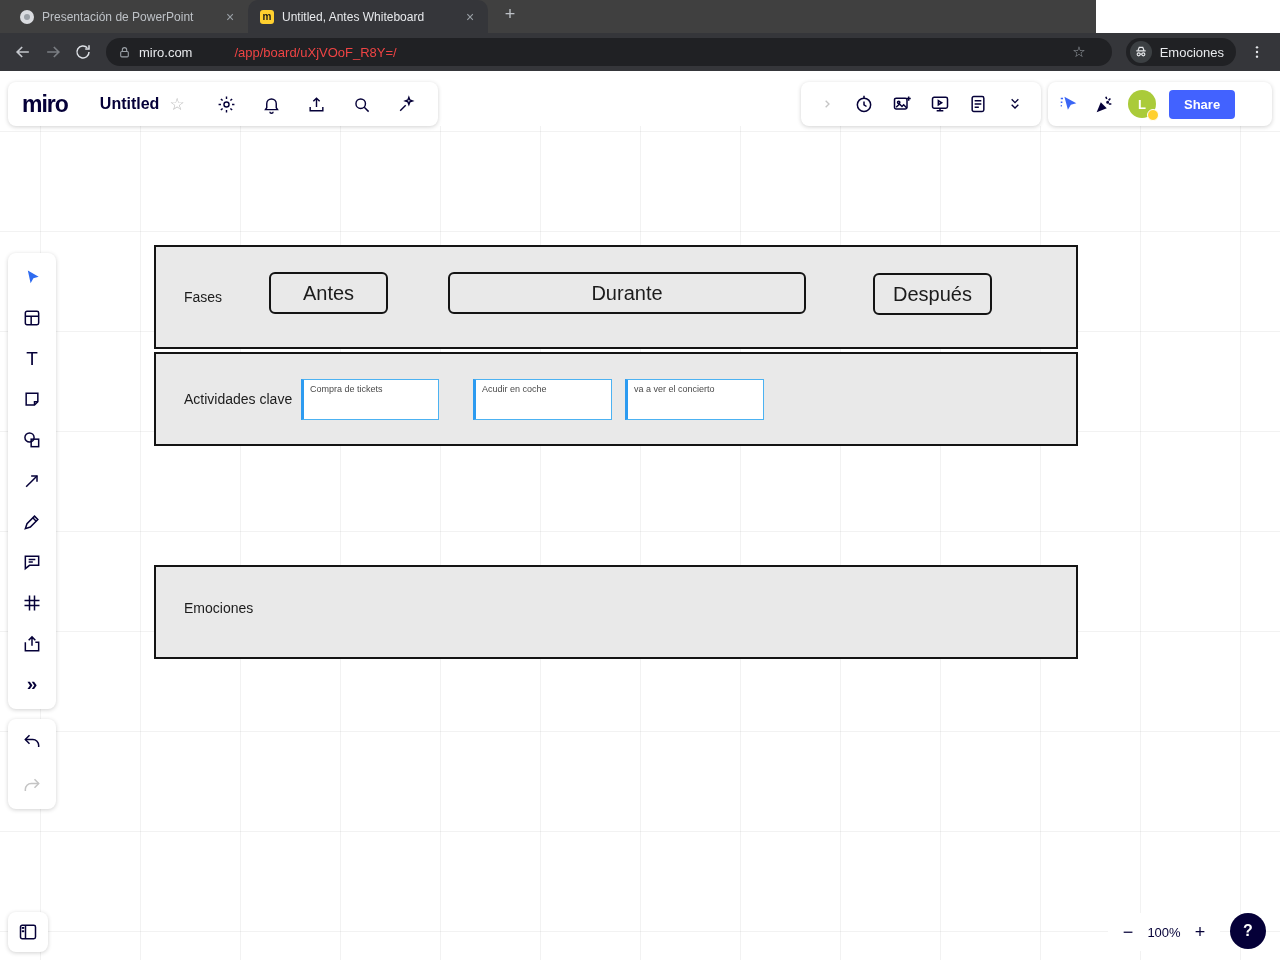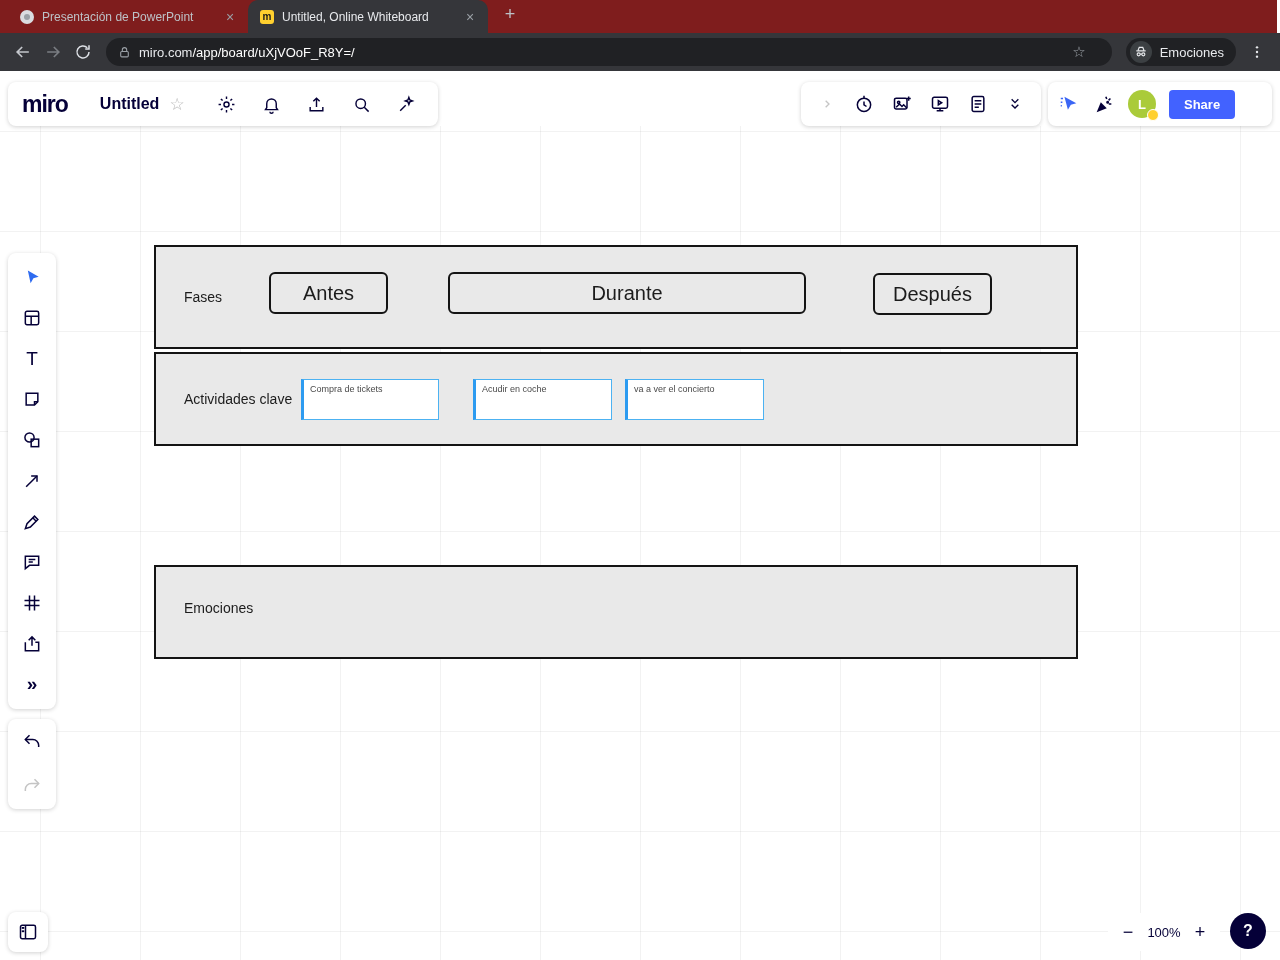--- a/index.html
+++ b/index.html
@@ -2,42 +2,42 @@
 <html><head>
 <meta charset="utf-8">
 <style>
   * { margin:0; padding:0; box-sizing:border-box; }
   html,body { width:1280px; height:960px; overflow:hidden; background:#fff;
     font-family:"Liberation Sans", sans-serif; }
   svg { display:block; }
   .icon { display:inline-flex; align-items:center; justify-content:center; }
 
   
-  .tabstrip { position:absolute; top:0; left:0; width:1277px; height:33px;
-    background:#7f1d1d; display:flex; align-items:flex-start; padding-left:8px; }
+  .tabstrip { position:absolute; top:0; left:0; width:1096px; height:33px;
+    background:#404040; display:flex; align-items:flex-start; padding-left:8px; }
   .tab { height:33px; display:flex; align-items:center; gap:8px; padding:0 10px 0 12px;
     font-size:12px; color:#bdc1c6; width:240px; }
   .tab.active { background:#35363a; border-radius:10px 10px 0 0; color:#e8eaed; }
   .tab .tab-title { flex:1; white-space:nowrap; overflow:hidden; text-overflow:ellipsis; }
   .tab .close { color:#9aa0a6; font-size:14px; width:16px; height:16px; line-height:16px;
     text-align:center; border-radius:50%; }
   .fav1 { width:14px; height:14px; border-radius:50%; background:#dadce0; position:relative; flex:0 0 auto; }
   .fav1::after { content:""; position:absolute; inset:4px; border-radius:50%; background:#9aa0a6; }
   .fav2 { width:14px; height:14px; border-radius:3px; background:#ffd02f; color:#1a1a1a;
     font-size:10px; font-weight:bold; display:flex; align-items:center; justify-content:center; flex:0 0 auto; }
   .newtab { width:28px; height:28px; margin:0 0 2px 8px; color:#bdc1c6; font-size:18px;
     display:flex; align-items:center; justify-content:center; border-radius:50%; }
 
   .navbar { position:absolute; top:33px; left:0; width:1280px; height:38px;
     background:#35363a; display:flex; align-items:center; padding:0 8px; }
   .navbtn { width:30px; height:30px; display:flex; align-items:center; justify-content:center; }
   .urlpill { flex:1; height:28px; background:#202124; border-radius:14px; margin:0 8px;
     display:flex; align-items:center; padding:0 12px; gap:8px; }
   .urltext { font-size:13px; color:#e8eaed; flex:1; }
-  .urltext .path { color:#ffffff; }
+  .urltext .path { color:#ef4444;margin-left:42px; }
   .incog { display:flex; align-items:center; gap:8px; background:#202124; border-radius:16px;
     padding:3px 12px 3px 4px; margin:0 6px; }
   .incog-circle { width:22px; height:22px; border-radius:50%; background:#3c4043;
     display:flex; align-items:center; justify-content:center; }
   .incog-label { color:#e8eaed; font-size:13px; }
 
   
   .app { position:absolute; top:71px; left:0; width:1280px; height:889px; background:#fff; }
   .grid { position:absolute; top:55px; left:0; right:0; bottom:0;
     background-image:
@@ -94,21 +94,21 @@
 <body>
 
 <div class="tabstrip">
   <div class="tab">
     <span class="fav1"></span>
     <span class="tab-title">Presentación de PowerPoint</span>
     <span class="close">×</span>
   </div>
   <div class="tab active">
     <span class="fav2">m</span>
-    <span class="tab-title">Untitled, Online Whiteboard</span>
+    <span class="tab-title">Untitled, Antes Whiteboard</span>
     <span class="close">×</span>
   </div>
   <div class="newtab">+</div>
 </div>
 
 <div class="navbar">
   <div class="navbtn">
     <svg width="20" height="20" viewBox="0 0 24 24" fill="none" stroke="#c4c7cc" stroke-width="2">
         <path d="M19 12H5M11 6l-6 6 6 6"></path>
       </svg>

